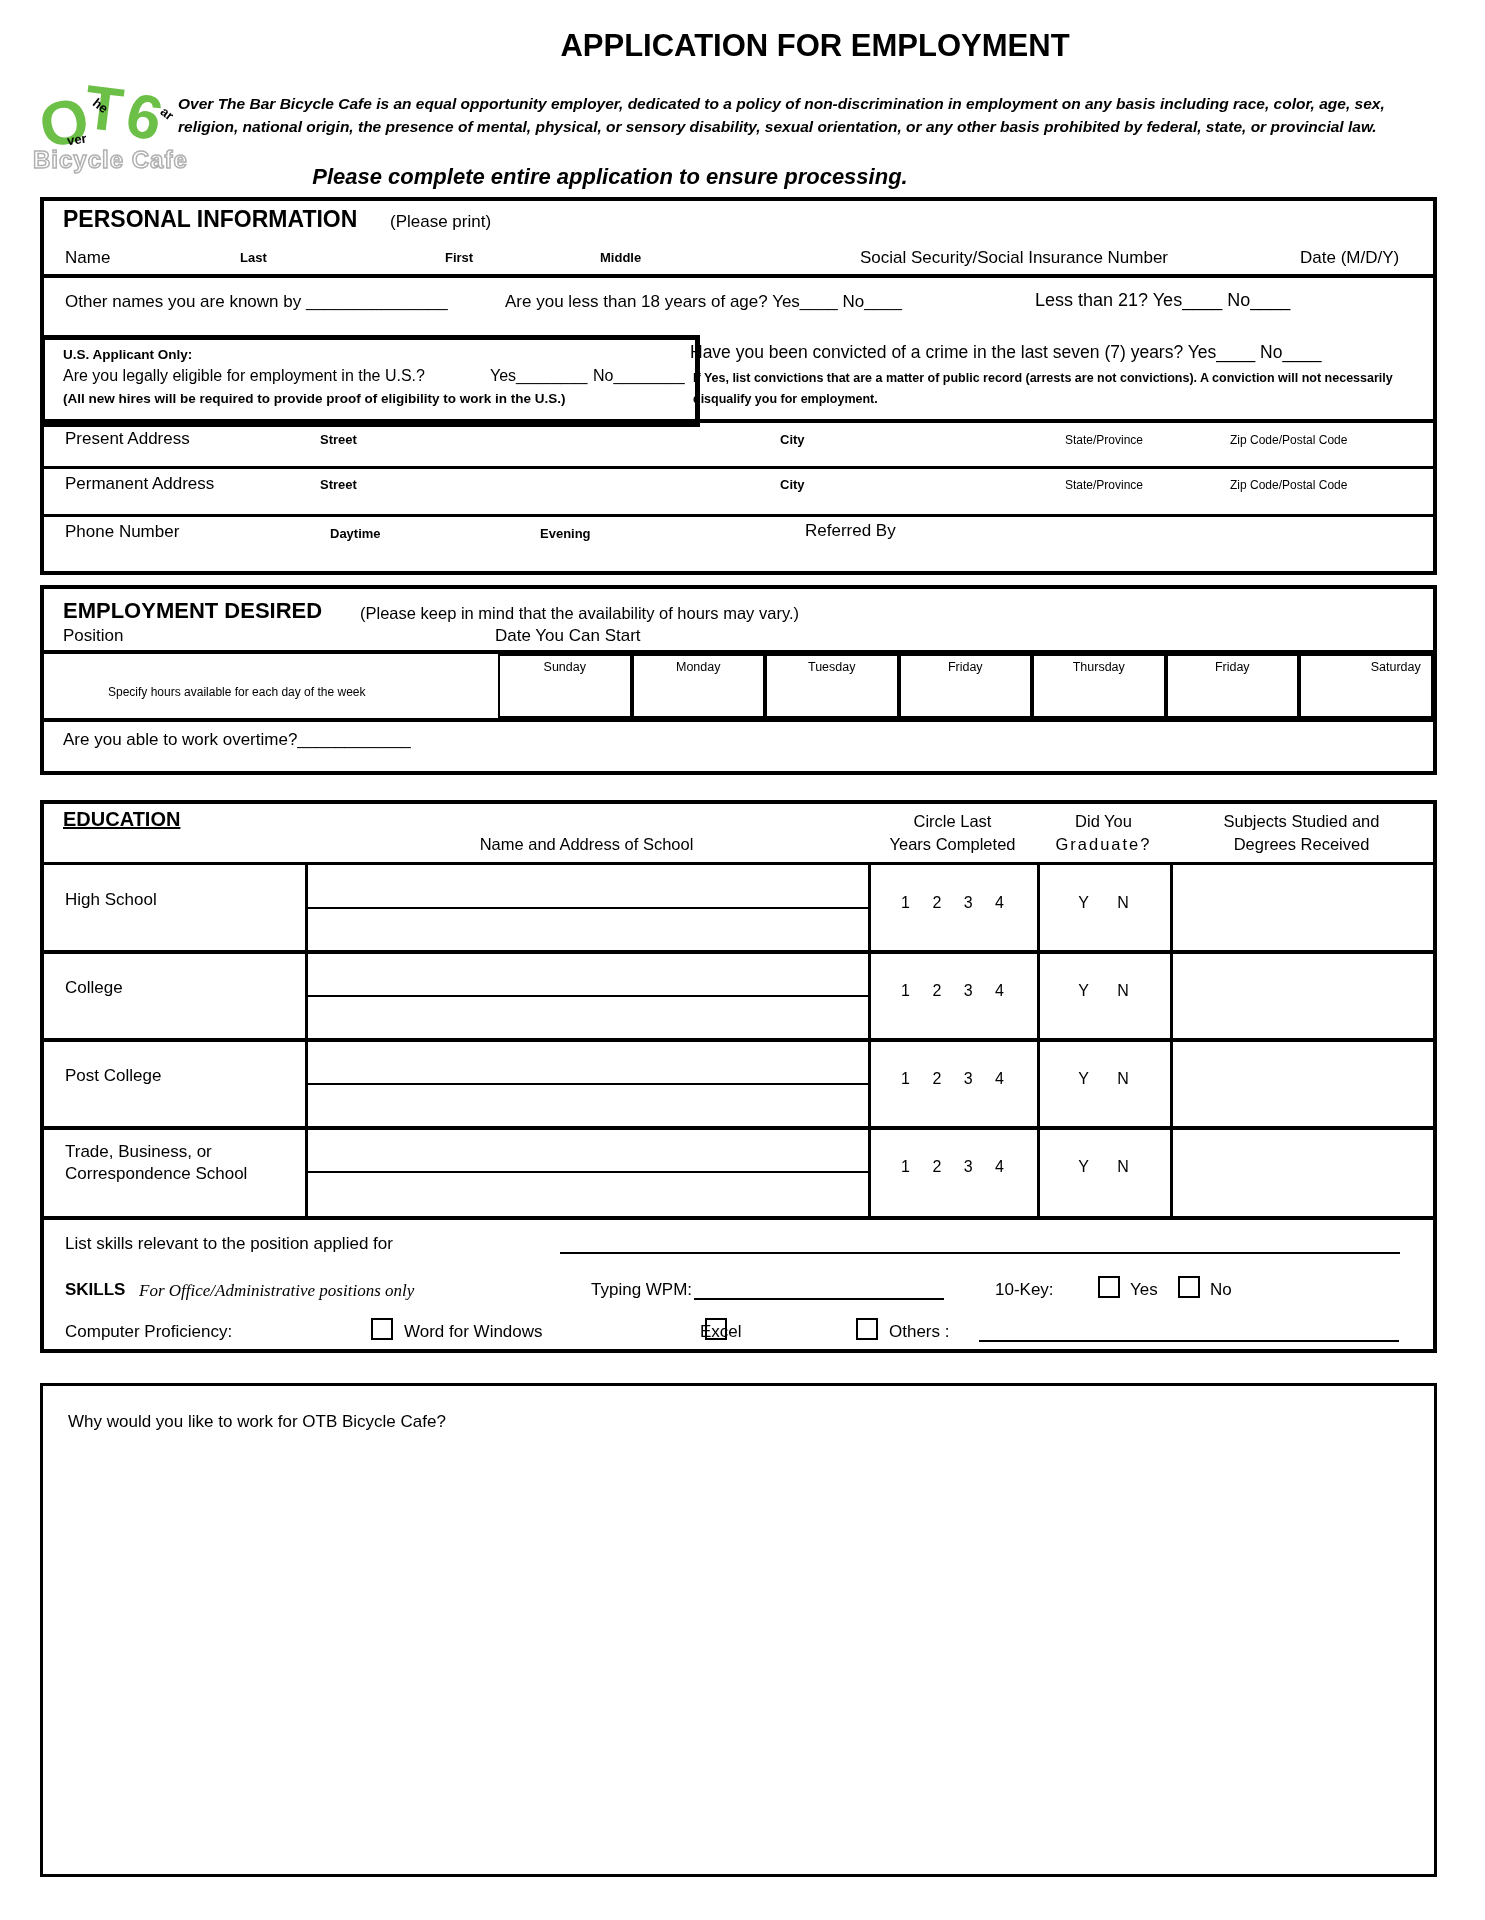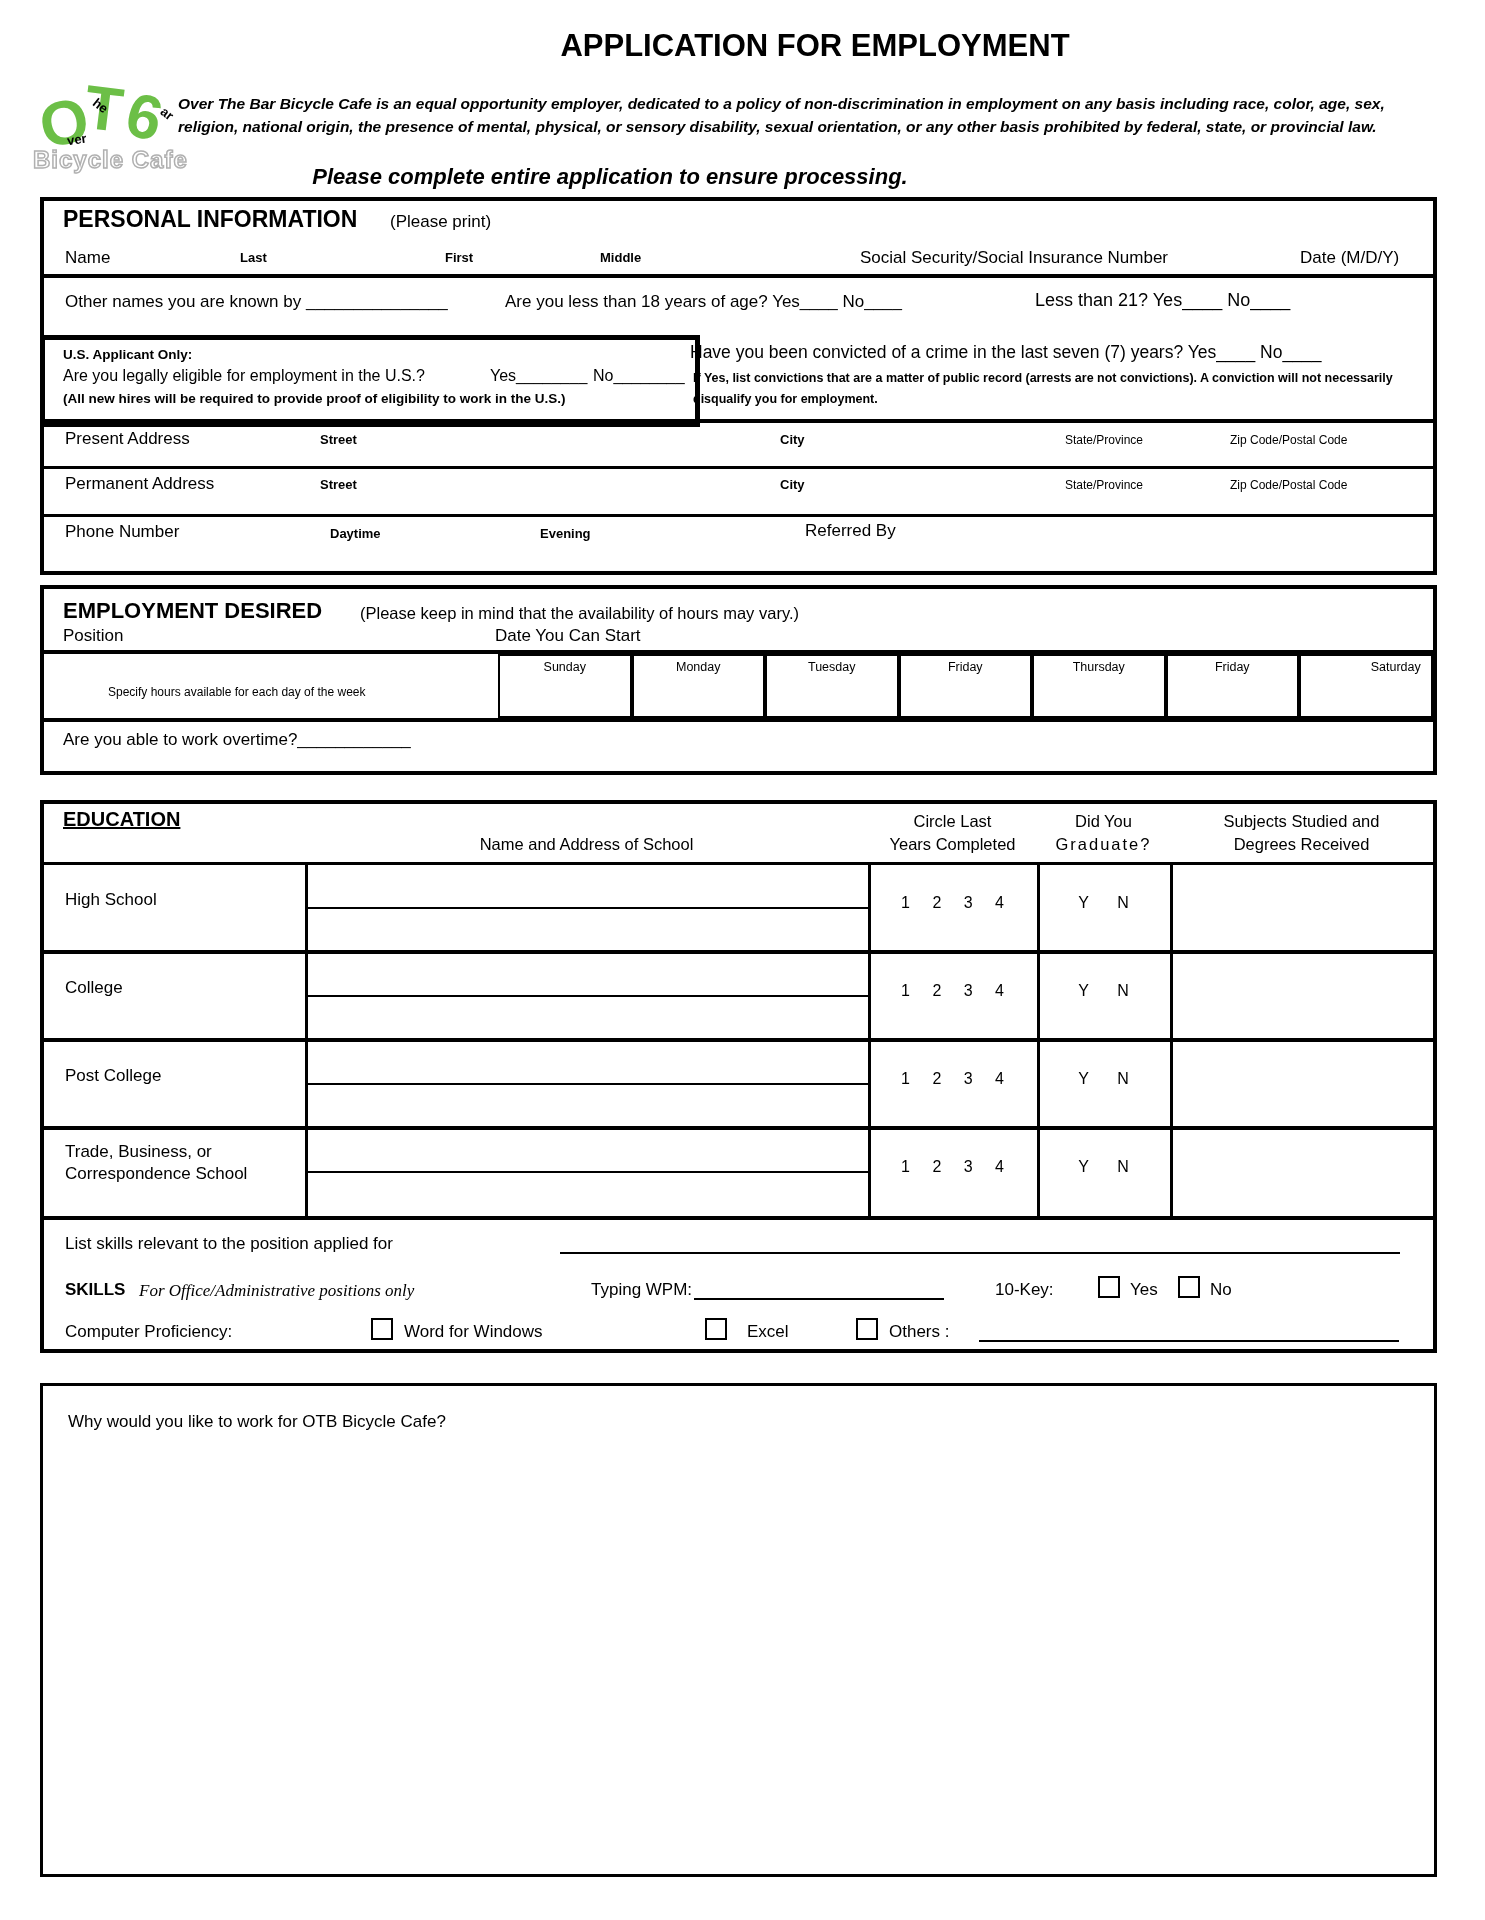--- a/index.html
+++ b/index.html
@@ -191,21 +191,21 @@
     <span class="t lbl" style="left:951px;top:476px;">10-Key:</span>
     <span class="cb" style="left:1054px;top:472px;"></span>
     <span class="t lbl" style="left:1086px;top:476px;">Yes</span>
     <span class="cb" style="left:1134px;top:472px;"></span>
     <span class="t lbl" style="left:1166px;top:476px;">No</span>
 
     <span class="t lbl" style="left:21px;top:518px;">Computer Proficiency:</span>
     <span class="cb" style="left:327px;top:514px;"></span>
     <span class="t lbl" style="left:360px;top:518px;">Word for Windows</span>
     <span class="cb" style="left:661px;top:514px;"></span>
-    <span class="t lbl" style="left:703px;top:518px;">Excel</span>
+    <span class="t lbl" style="left:656px;top:518px;">Excel</span>
     <span class="cb" style="left:812px;top:514px;"></span>
     <span class="t lbl" style="left:845px;top:518px;">Others :</span>
     <div class="ul" style="left:935px;top:516px;width:420px;height:20px;"></div>
   </div>
 
   <div style="position:absolute;left:40px;top:1383px;width:1391px;height:488px;border:3px solid #000;background:#fff;">
     <span class="t lbl" style="left:25px;top:26px;">Why would you like to work for OTB Bicycle Cafe?</span>
   </div>
 
 </div>

